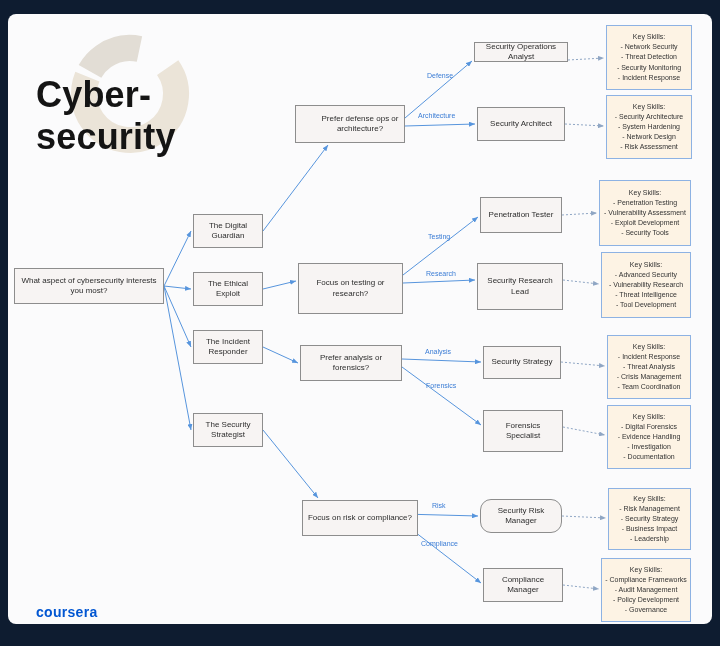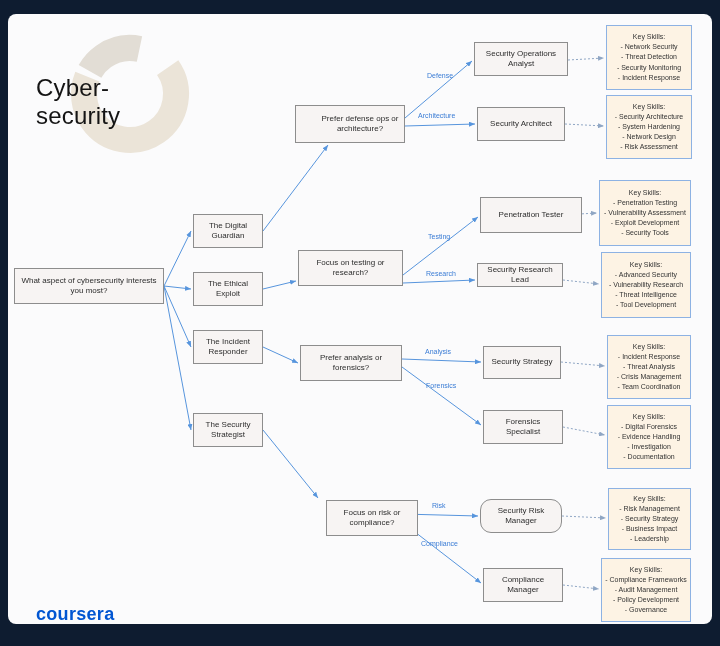--- a/index.html
+++ b/index.html
@@ -1,44 +1,44 @@
 <!DOCTYPE html>
 <html><head>
 <meta charset="utf-8">
 <style>
   html,body{margin:0;padding:0;}
   body{font-family:"Liberation Sans", sans-serif;}
   .page{position:relative;width:720px;height:646px;background:#0e1c30;overflow:hidden;}
   .canvas{position:absolute;left:8px;top:14px;width:704px;height:610px;background:#fbfbfc;border-radius:8px;overflow:hidden;}
   .swirl{position:absolute;left:0;top:0;pointer-events:none;}
-  .title{position:absolute;left:28px;top:60px;font-size:24px;font-weight:normal;line-height:1.18;color:#141414;letter-spacing:.2px;}
+  .title{position:absolute;left:28px;top:60px;font-size:36px;font-weight:bold;line-height:1.18;color:#141414;letter-spacing:.2px;}
   .edges{position:absolute;left:0;top:0;pointer-events:none;}
   .node{position:absolute;background:#f7f4f3;border:1px solid #8d8d8d;display:flex;align-items:center;justify-content:center;
         text-align:center;font-size:8px;line-height:1.3;color:#2d2d2d;padding:2px 4px;box-sizing:border-box;}
   .skill{position:absolute;background:#fdf3e4;border:1px solid #8db2e3;font-size:7px;line-height:1.45;color:#333;
          text-align:center;display:flex;flex-direction:column;align-items:center;justify-content:center;padding:3px 2px;box-sizing:border-box;}
   .elabel{position:absolute;font-size:7px;color:#3a7cd5;}
-  .logo{position:absolute;left:28px;top:590px;font-size:18px;font-weight:bold;color:#0156d2;letter-spacing:.3px;}
+  .logo{position:absolute;left:28px;top:590px;font-size:14px;font-weight:bold;color:#0156d2;letter-spacing:.3px;}
 
   
   .n-root{left:6px;top:254px;width:150px;height:36px;}
   .n-p0{left:185px;top:200px;width:70px;height:34px;}
   .n-p1{left:185px;top:258px;width:70px;height:34px;}
   .n-p2{left:185px;top:316px;width:70px;height:34px;}
   .n-p3{left:185px;top:399px;width:70px;height:34px;}
   .n-q0{left:287px;top:91px;width:110px;height:38px;padding-left:24px;}
-  .n-q1{left:290px;top:236px;width:105px;height:36px;}
+  .n-q1{left:290px;top:249px;width:105px;height:51px;}
   .n-q2{left:292px;top:331px;width:102px;height:36px;}
-  .n-q3{left:294px;top:486px;width:92px;height:36px;margin-left:24px;}
-  .n-r0{left:466px;top:28px;width:94px;height:34px;}
+  .n-q3{left:294px;top:486px;width:116px;height:36px;}
+  .n-r0{left:466px;top:28px;width:94px;height:20px;}
   .n-r1{left:469px;top:93px;width:88px;height:34px;text-align:right;}
-  .n-r2{left:472px;top:183px;width:102px;height:36px;}
-  .n-r3{left:469px;top:249px;width:86px;height:24px;}
+  .n-r2{left:472px;top:183px;width:82px;height:36px;}
+  .n-r3{left:469px;top:249px;width:86px;height:47px;}
   .n-r4{left:475px;top:332px;width:78px;height:33px;}
-  .n-r5{left:475px;top:396px;width:80px;height:34px;}
+  .n-r5{left:475px;top:396px;width:80px;height:42px;}
   .n-r6{left:472px;top:485px;width:82px;height:34px;border-radius:11px;}
   .n-r7{left:475px;top:554px;width:80px;height:34px;}
   .s-0{left:598px;top:11px;width:86px;height:65px;}
   .s-1{left:598px;top:81px;width:86px;height:64px;}
   .s-2{left:591px;top:166px;width:92px;height:66px;}
   .s-3{left:593px;top:238px;width:90px;height:66px;}
   .s-4{left:599px;top:321px;width:84px;height:64px;}
   .s-5{left:599px;top:391px;width:84px;height:64px;}
   .s-6{left:600px;top:474px;width:83px;height:62px;}
   .s-7{left:593px;top:544px;width:90px;height:64px;}

